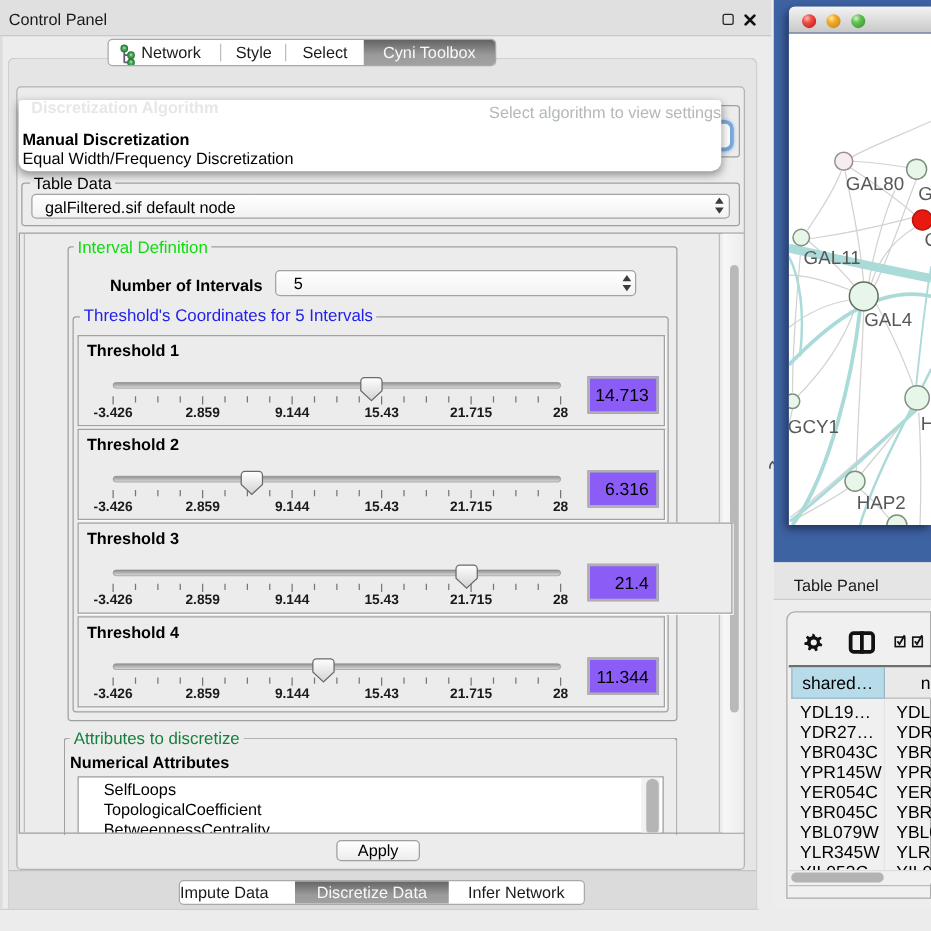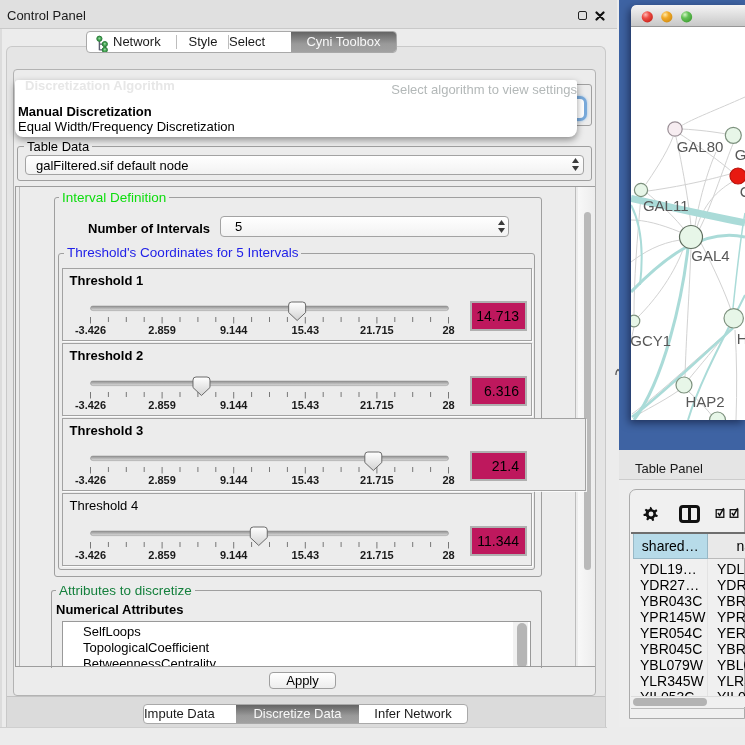--- a/index.html
+++ b/index.html
@@ -7,21 +7,21 @@
 .ab{position:absolute}
 .grp{position:absolute;border:1px solid #9f9f9f;border-radius:3px}
 .gt{position:absolute;font-size:13px;line-height:13px;background:#ececec;padding:0 3px;white-space:nowrap}
 .combo{position:absolute;background:linear-gradient(#ffffff,#f2f2f2);border:1px solid #a3a3a3;border-radius:4px;font-size:13px;line-height:19px;padding-left:10px;white-space:nowrap}
 .bold{font-weight:bold}
 .tseg{position:absolute;background:#fff;border:1px solid #a9a9a9;border-radius:4px;display:flex;overflow:hidden}
 .tseg div{font-size:13px;line-height:20px;padding:0 12px;color:#1a1a1a;white-space:nowrap}
 .tseg div:last-child{border-right:none}
 .tseg .sel{background:linear-gradient(#646464,#9a9a9a 60%,#a1a1a1);color:#f8f8f8}
 .tbx{position:absolute;border:1px solid #a2a2a2;background:#ececec;box-shadow:1px 1px 0 rgba(255,255,255,.8)}
-.vbox{position:absolute;width:57px;height:30px;background:#be185d;border:2px solid #b0b0b0;font-size:14px;text-align:right;line-height:26px;padding-right:6px}
+.vbox{position:absolute;width:57px;height:30px;background:#8b5cf6;border:2px solid #b0b0b0;font-size:14px;text-align:right;line-height:26px;padding-right:6px}
 .row{position:absolute;font-size:13px;line-height:16px;white-space:nowrap}
 </style></head>
 <body>
 
 <div class="ab" style="left:0;top:0;width:620px;height:730px;background:#ececec"></div>
 <div class="ab" style="left:6px;top:46px;width:600px;height:681px;background:#e5e5e5;border:1px solid #c9c9c9;border-bottom:none;border-radius:6px 6px 0 0"></div>
 <div class="ab" style="left:7px;top:696px;width:598px;height:31px;background:#dbdbdb;border-top:1px solid #c3c3c3"></div>
 <div class="ab" style="left:0;top:727px;width:607px;border-top:1px solid #cfcfcf"></div>
 <div class="ab" style="left:0;top:29px;width:2px;height:698px;background:#dcdcdc"></div>
 <div class="ab" style="left:0;top:0;width:617px;height:29px;background:#e0e0e0;border-bottom:1px solid #c9c9c9"></div>
@@ -35,21 +35,21 @@
  <div style="width:90px;padding:0;padding-left:26px;position:relative"><svg style="position:absolute;left:9px;top:2.5px" width="13" height="18" viewBox="0 0 13 18">
         <path d="M3.4 5 L3.4 15.2 M3.4 9.1 L8.6 9.1 M3.4 14.9 L8.6 14.9" stroke="#5b5f70" stroke-width="1.4" fill="none"></path>
         <circle cx="3.4" cy="3.7" r="2.6" fill="#47a655" stroke="#2b7a39" stroke-width="1"></circle>
         <circle cx="8.8" cy="9.1" r="2.6" fill="#47a655" stroke="#2b7a39" stroke-width="1"></circle>
         <circle cx="8.8" cy="14.9" r="2.6" fill="#47a655" stroke="#2b7a39" stroke-width="1"></circle>
         <circle cx="3.4" cy="3.4" r="1" fill="#8fd79a"></circle>
         <circle cx="8.8" cy="8.8" r="1" fill="#8fd79a"></circle>
         <circle cx="8.8" cy="14.6" r="1" fill="#8fd79a"></circle>
       </svg>Network</div>
  <div style="width:52px;padding:0;text-align:center">Style</div>
- <div style="width:62px;padding:0;">Select</div>
+ <div style="width:62px;padding:0;text-align:center">Select</div>
  <div class="sel" style="width:105px;padding:0;text-align:center">Cyni Toolbox</div>
 </div>
 <div class="ab" style="left:176px;top:35px;width:1px;height:14px;background:#bdbdbd"></div>
 <div class="ab" style="left:228px;top:35px;width:1px;height:14px;background:#bdbdbd"></div>
 
 <div class="ab" style="left:13px;top:69px;width:583px;height:627px;background:#ececec;border:1px solid #b3b3b3;border-radius:4px"></div>
 
 <div class="grp" style="left:17px;top:84px;width:575px;height:42px"></div>
 
 <div class="ab" style="left:490px;top:96px;width:97px;height:25px;border:3px solid #78a9da;border-radius:7px;background:#fff;box-shadow:0 0 3px #9cc3e8"></div>
@@ -212,21 +212,21 @@
         <text x="99.1" y="64.5" font-size="11" font-weight="bold" fill="#1a1a1a" text-anchor="middle" font-family="Liberation Sans">2.859</text>
         <text x="170.7" y="64.5" font-size="11" font-weight="bold" fill="#1a1a1a" text-anchor="middle" font-family="Liberation Sans">9.144</text>
         <text x="242.3" y="64.5" font-size="11" font-weight="bold" fill="#1a1a1a" text-anchor="middle" font-family="Liberation Sans">15.43</text>
         <text x="313.9" y="64.5" font-size="11" font-weight="bold" fill="#1a1a1a" text-anchor="middle" font-family="Liberation Sans">21.715</text>
         <text x="385.5" y="64.5" font-size="11" font-weight="bold" fill="#1a1a1a" text-anchor="middle" font-family="Liberation Sans">28</text>
         <path d="M 304.8138484057787 33 L 315.8138484057787 33 A 3 3 0 0 1 318.8138484057787 36 L 318.8138484057787 43.5 L 310.3138484057787 51.5 L 301.8138484057787 43.5 L 301.8138484057787 36 A 3 3 0 0 1 304.8138484057787 33 Z" fill="url(#th418)" stroke="#6a6a6a" stroke-width="1"></path>
       </svg>
     </div>
     <div class="vbox" style="left:470px;top:451px">21.4</div>
     <div class="tbx" style="left:61.5px;top:493px;width:470px;height:73px">
-    <div style="position:absolute;left:7px;top:3.5px;font-weight:normal;font-size:13px">Threshold 4</div>
+    <div style="position:absolute;left:7px;top:3.5px;font-weight:bold;font-size:13px">Threshold 4</div>
       <svg width="470" height="73" viewBox="0 0 470 73" style="position:absolute;left:0;top:0">
         <defs>
           <linearGradient id="tr493" x1="0" y1="0" x2="0" y2="1">
             <stop offset="0" stop-color="#8e8e8e"></stop>
             <stop offset="1" stop-color="#dcdcdc"></stop>
           </linearGradient>
           <linearGradient id="th493" x1="0" y1="0" x2="0" y2="1">
             <stop offset="0" stop-color="#ffffff"></stop>
             <stop offset="1" stop-color="#d2d2d2"></stop>
           </linearGradient>

